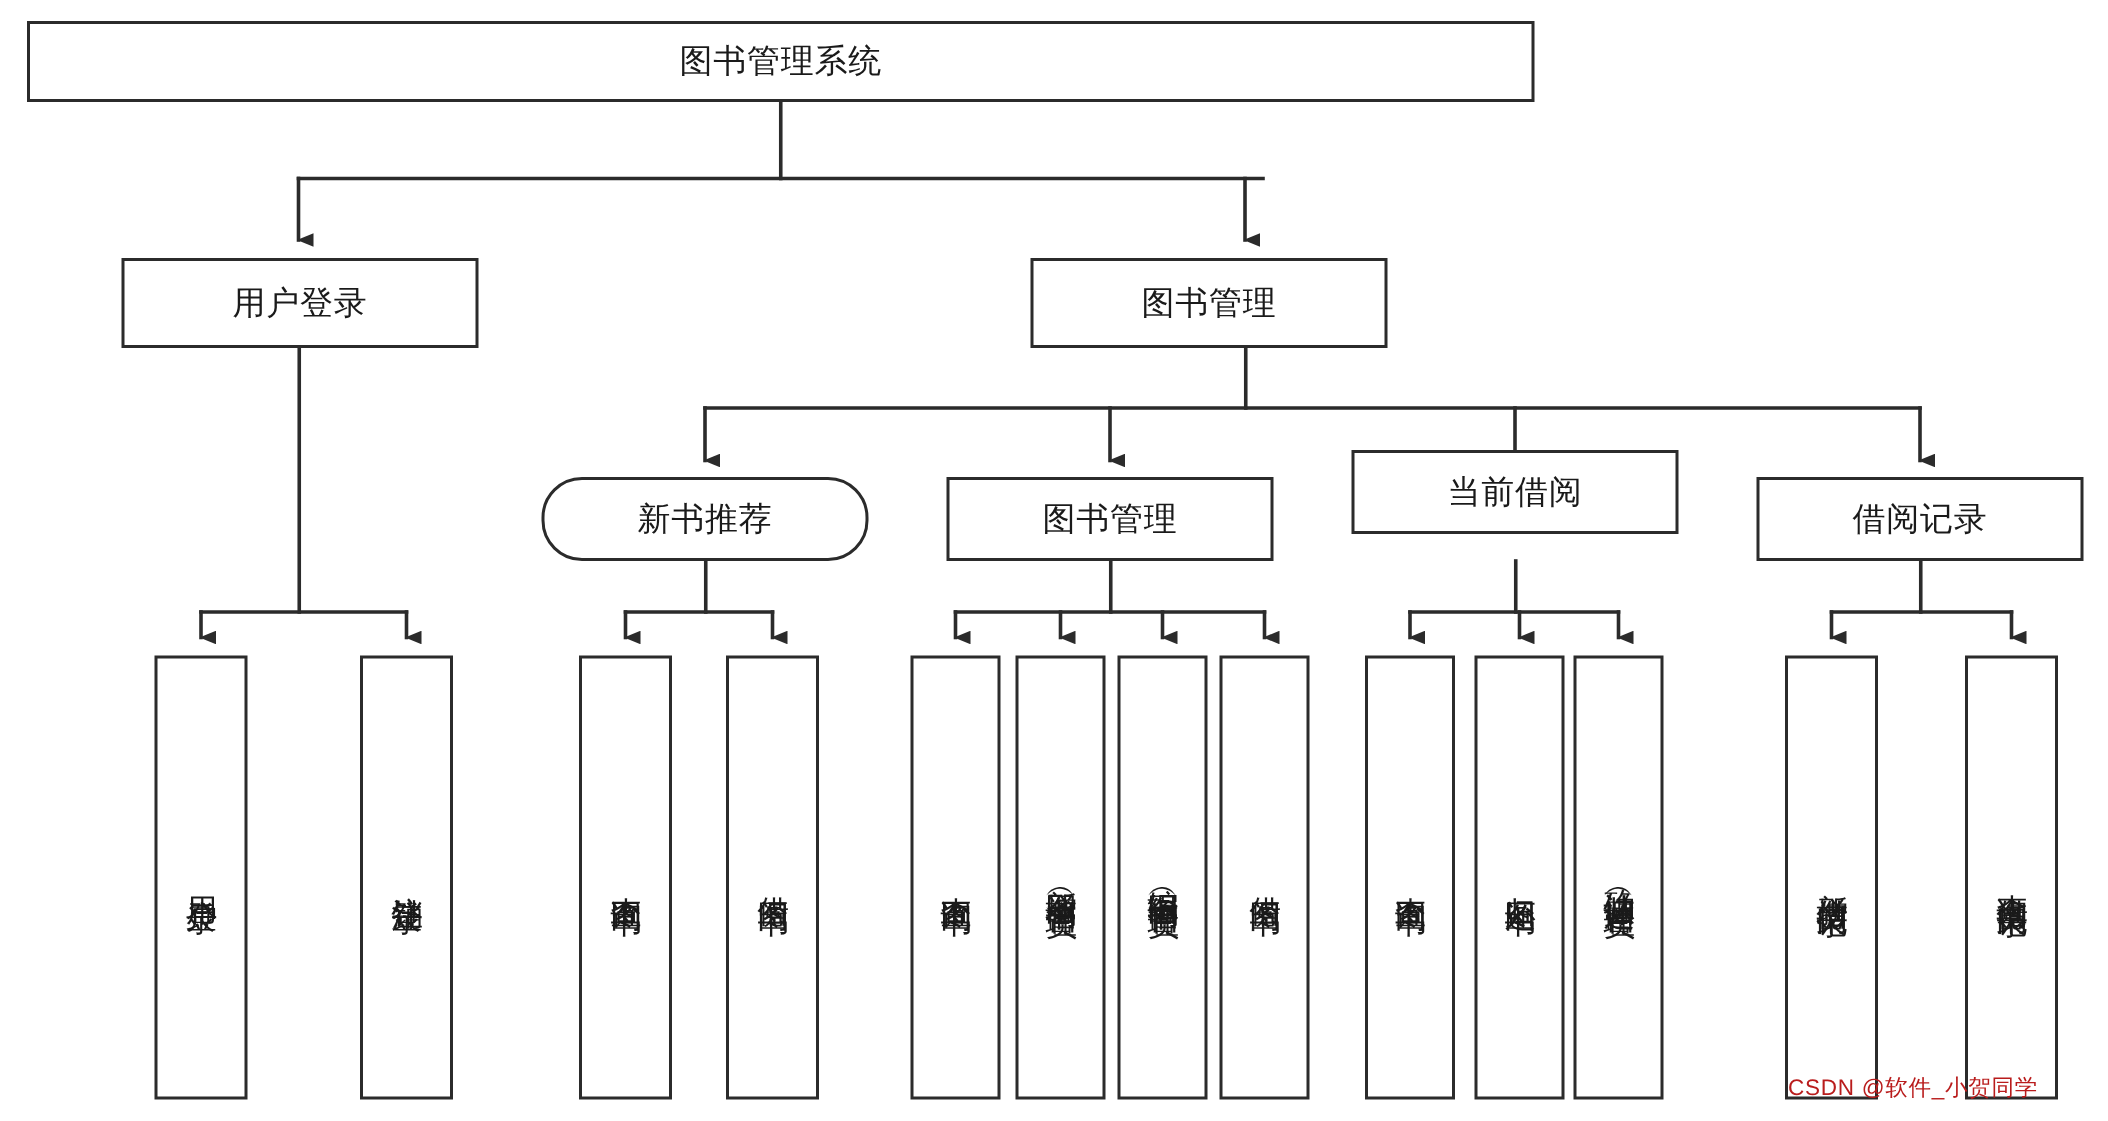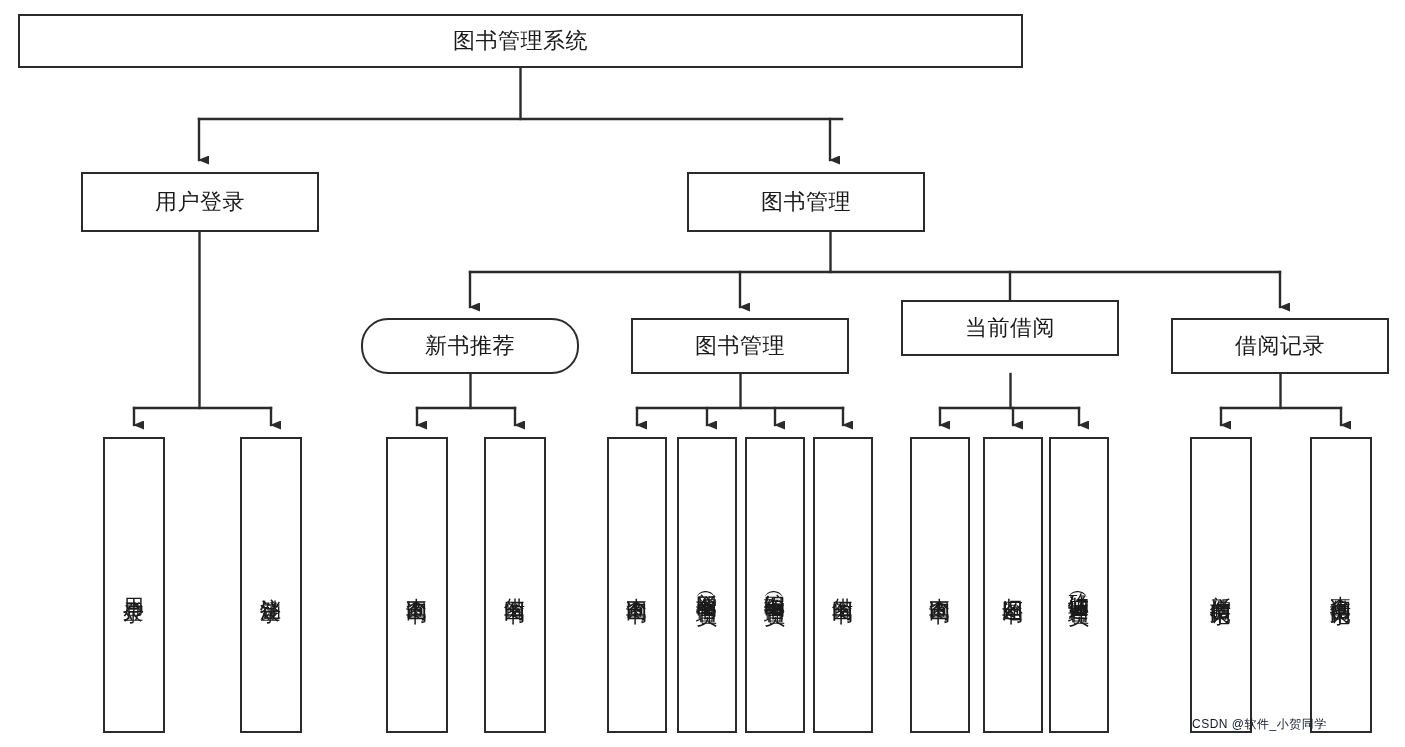--- a/index.html
+++ b/index.html
@@ -47,22 +47,22 @@
     text-orientation: upright;
     letter-spacing: 2px;
     line-height: 1;
     white-space: nowrap;
   }
   .node.horiz .label {
     white-space: nowrap;
   }
   .watermark {
     position: absolute;
-    font-size: 12px;
-    color: #0f172a;
+    font-size: 15px;
+    color: #b91c1c;
     white-space: nowrap;
     letter-spacing: 0.5px;
   }
 </style>
 </head>
 <body>
 
 <div id="canvas">
 
   <svg class="edges" viewBox="0 0 1405 747" xmlns="http://www.w3.org/2000/svg">

